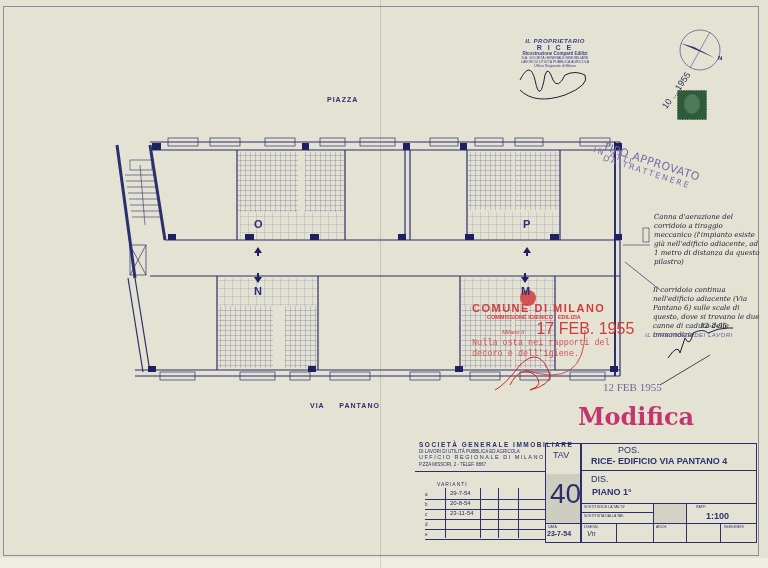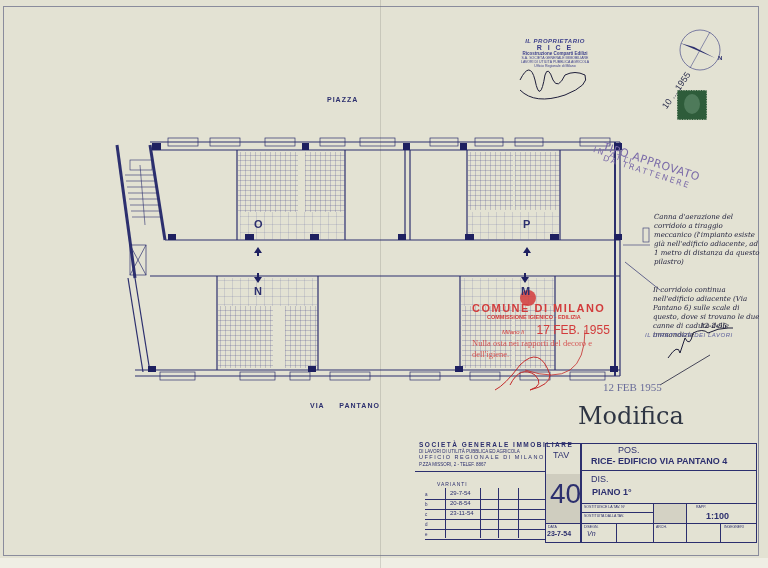--- a/index.html
+++ b/index.html
@@ -205,30 +205,30 @@
 
 <div class="txt hand" style="left:654px;top:213px;width:108px;white-space:normal;">Canna d'aerazione del corridoio a tiraggio meccanico (l'impianto esiste già nell'edificio adiacente, ad 1 metro di distanza da questo pilastro)</div>
 <div class="txt hand" style="left:653px;top:286px;width:110px;white-space:normal;">Il corridoio continua nell'edificio adiacente (Via Pantano 6) sulle scale di questo, dove si trovano le due canne di caduta delle immondizie</div>
 <div class="txt hand" style="left:700px;top:322px;">12-2-55</div>
 
 <div class="stamp-red" style="position:absolute;left:472px;top:302px;width:180px;">
   <div style="font-size:11px;font-weight:bold;letter-spacing:1.5px;">COMUNE DI MILANO</div>
   <div style="font-size:5.5px;font-weight:bold;margin-left:15px;">COMMISSIONE IGIENICO - EDILIZIA</div>
   <div style="margin-left:30px;white-space:nowrap;">
     <span style="font-size:6px;font-style:italic;">Milano li</span>
-    <span style="font-size:12px;font-family:'Liberation Sans Narrow','Liberation Sans',sans-serif;margin-left:8px;">17 FEB. 1955</span>
+    <span style="font-size:16px;font-family:'Liberation Sans Narrow','Liberation Sans',sans-serif;margin-left:8px;">17 FEB. 1955</span>
   </div>
-  <div style="font-family:Liberation Serif, serif;font-size:8.5px;line-height:11px;width:150px;opacity:0.85;">Nulla osta nei rapporti del decoro e dell'igiene.</div>
+  <div style="font-family:Liberation Mono, monospace;font-size:8.5px;line-height:11px;width:150px;opacity:0.85;">Nulla osta nei rapporti del decoro e dell'igiene.</div>
 </div>
 
 <div style="position:absolute;left:645px;top:332px;font-size:6px;font-style:italic;color:#5a5d9a;letter-spacing:0.5px;">IL DIRETTORE DEI LAVORI</div>
 
 <div style="position:absolute;left:603px;top:381px;font-size:11px;color:#6a6d9a;font-family:'Liberation Serif',serif;">12 FEB 1955</div>
 
-<div style="position:absolute;left:578px;top:402px;font-size:24px;color:#0f172a;font-family:'DejaVu Serif',serif;font-weight:normal;opacity:0.85;">Modifica</div>
+<div style="position:absolute;left:578px;top:402px;font-size:24px;color:#be185d;font-family:'DejaVu Serif',serif;font-weight:bold;opacity:0.85;">Modifica</div>
 
 <div>
   <div class="tbtxt" style="left:419px;top:441px;font-size:6.5px;letter-spacing:1.5px;">SOCIETÀ GENERALE IMMOBILIARE</div>
   <div class="tbtxt small" style="left:419px;top:449px;">DI LAVORI DI UTILITÀ PUBBLICA ED AGRICOLA</div>
   <div class="tbtxt" style="left:419px;top:454px;font-size:5.5px;font-weight:normal;letter-spacing:1.5px;">UFFICIO REGIONALE DI MILANO</div>
   <div class="tbtxt small" style="left:419px;top:462px;">P.ZZA MISSORI, 2 - TELEF. 8867</div>
   <div class="tbline" style="left:415px;top:471px;width:130px;height:1px;"></div>
 
   <div class="tbtxt small" style="left:437px;top:481px;letter-spacing:1px;font-size:5px;">VARIANTI</div>
 

